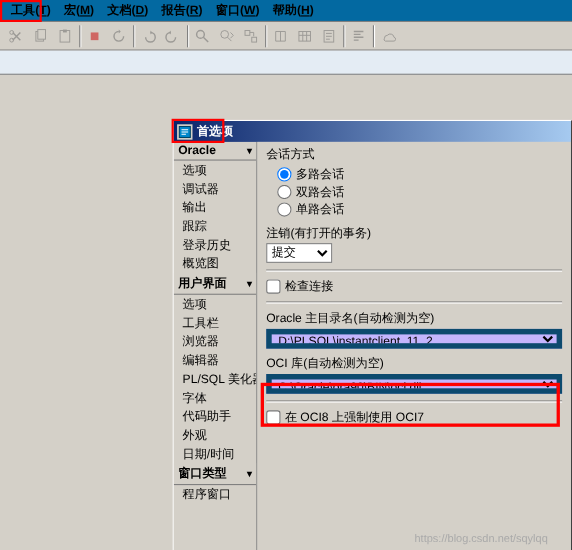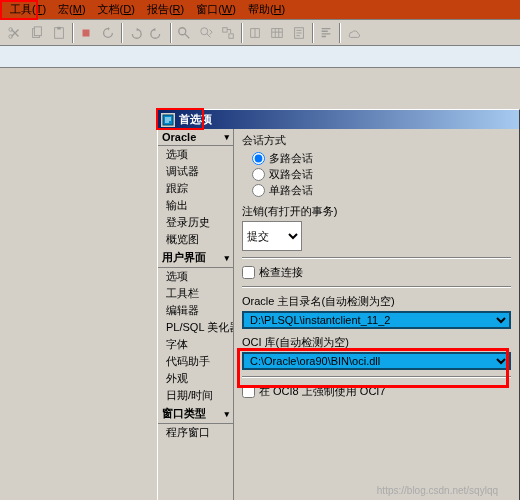--- a/index.html
+++ b/index.html
@@ -1,18 +1,18 @@
 <!DOCTYPE html>
 <html><head>
 <meta charset="utf-8">
 <style>
 * { box-sizing: border-box; margin: 0; padding: 0; font-family: "Microsoft YaHei", SimSun, Arial, sans-serif; }
 body { background: #d4d0c8; width: 520px; height: 500px; overflow: hidden; position: relative; font-size: 11px; }
 
-.menubar { background: #c2410c; height: 20px; display: flex; align-items: center; padding: 0 4px; border-bottom: 1px solid #808080; position: relative; }
+.menubar { background: #0369a1; height: 20px; display: flex; align-items: center; padding: 0 4px; border-bottom: 1px solid #808080; position: relative; font-weight: bold; }
 .menubar .item { padding: 2px 6px; cursor: default; color: #000; }
 .menubar .item .hotkey { text-decoration: underline; }
 .highlight-box-menu { position: absolute; left: 0; top: 0; width: 38px; height: 20px; border: 2px solid red; pointer-events: none; }
 
 .toolbar { background: #d4d0c8; height: 26px; display: flex; align-items: center; padding: 0 4px; gap: 0; border-bottom: 1px solid #808080; }
 .tb-btn { width: 22px; height: 22px; display: flex; align-items: center; justify-content: center; border: 1px solid transparent; opacity: 0.5; }
 .tb-btn svg { width: 14px; height: 14px; }
 .tb-sep { width: 1px; height: 20px; background: #808080; margin: 0 2px; box-shadow: 1px 0 0 #fff; }
 
 .toolbar2 { background: #e4ecf4; height: 22px; border-bottom: 1px solid #808080; }
@@ -35,22 +35,22 @@
 .profile-row { display: flex; align-items: center; margin-bottom: 8px; }
 .profile-row select { flex: 1; height: 18px; font-size: 11px; background: #fff; border: 1px solid #808080; }
 .doc-icon { width: 16px; height: 16px; margin-right: 4px; background: #fff; border: 1px solid #808080; }
 
 .group-label { font-size: 11px; margin-bottom: 3px; }
 .field-label { font-size: 11px; margin-bottom: 2px; margin-top: 6px; }
 .radio-row { display: flex; align-items: center; margin: 1px 0 1px 10px; font-size: 11px; }
 .radio-row input { margin-right: 4px; }
 .check-row { display: flex; align-items: center; margin: 2px 0; font-size: 11px; }
 .check-row input { margin-right: 4px; }
-.combo { width: 100%; height: 18px; font-size: 11px; background: #0ea5e9; border: 2px solid #0c4a6e; padding: 0 2px; }
-.combo-short { width: 60px; height: 30px; font-size: 11px; background: #fff; border: 1px solid #808080; }
+.combo { width: 100%; height: 18px; font-size: 11px; background: #c4b5fd; border: 5px solid #0c4a6e; padding: 0 2px; }
+.combo-short { width: 60px; height: 18px; font-size: 11px; background: #fff; border: 1px solid #808080; }
 
 hr { margin: 6px 0; border: none; border-top: 1px solid #808080; border-bottom: 1px solid #fff; }
 
 .highlight-box-oci { position: absolute; border: 3px solid red; pointer-events: none; }
 
 .watermark { position: absolute; right: 22px; bottom: 4px; font-size: 10px; color: #aaa; }
 </style>
 </head>
 <body>
 
@@ -177,30 +177,31 @@
     <div class="title">首选项</div>
   </div>
   <div class="dialog-body">
     <div class="sidebar" id="sidebar">
         <div class="side-group-header">
           <span>Oracle</span>
           <span class="arrow">▾</span>
         </div>
         <div class="side-item">选项</div>
         <div class="side-item">调试器</div>
+        <div class="side-item">输出</div>
         <div class="side-item">跟踪</div>
-        <div class="side-item">输出</div>
         <div class="side-item">登录历史</div>
         <div class="side-item">概览图</div>
         <div class="side-group-header">
           <span>用户界面</span>
           <span class="arrow">▾</span>
         </div>
         <div class="side-item">选项</div>
         <div class="side-item">工具栏</div>
+        <div class="side-item">浏览器</div>
         <div class="side-item">编辑器</div>
         <div class="side-item">PL/SQL 美化器</div>
         <div class="side-item">字体</div>
         <div class="side-item">代码助手</div>
         <div class="side-item">外观</div>
         <div class="side-item">日期/时间</div>
         <div class="side-group-header">
           <span>窗口类型</span>
           <span class="arrow">▾</span>
         </div>

